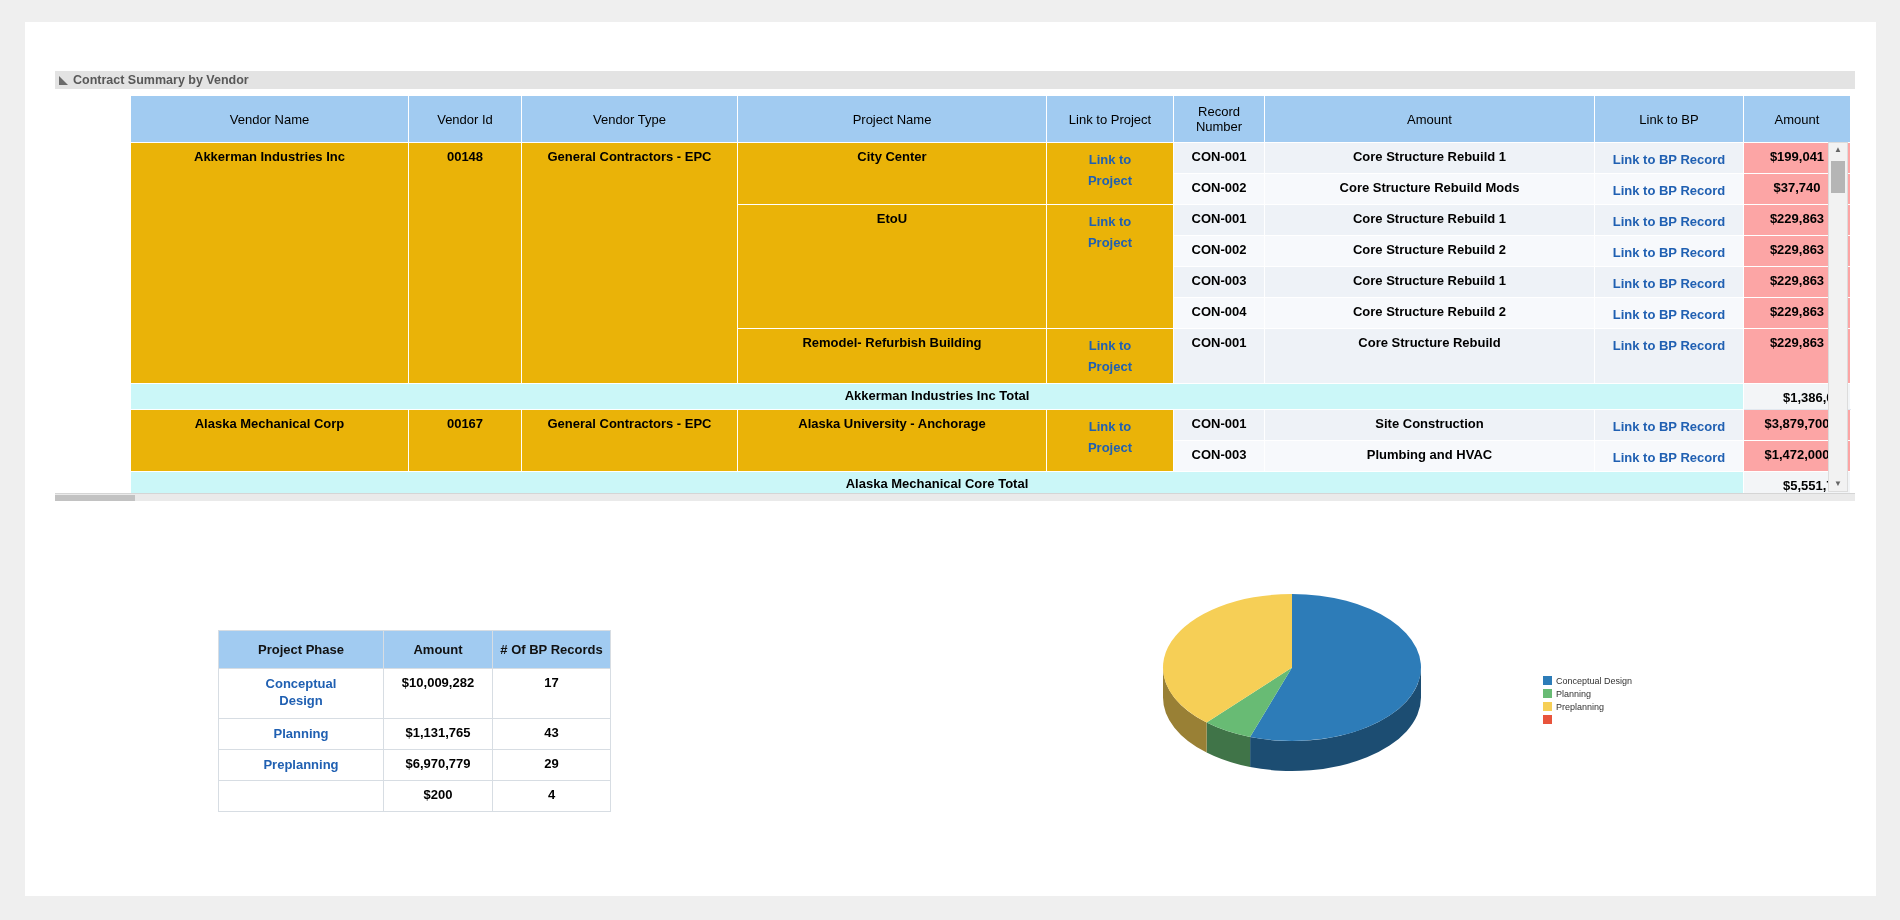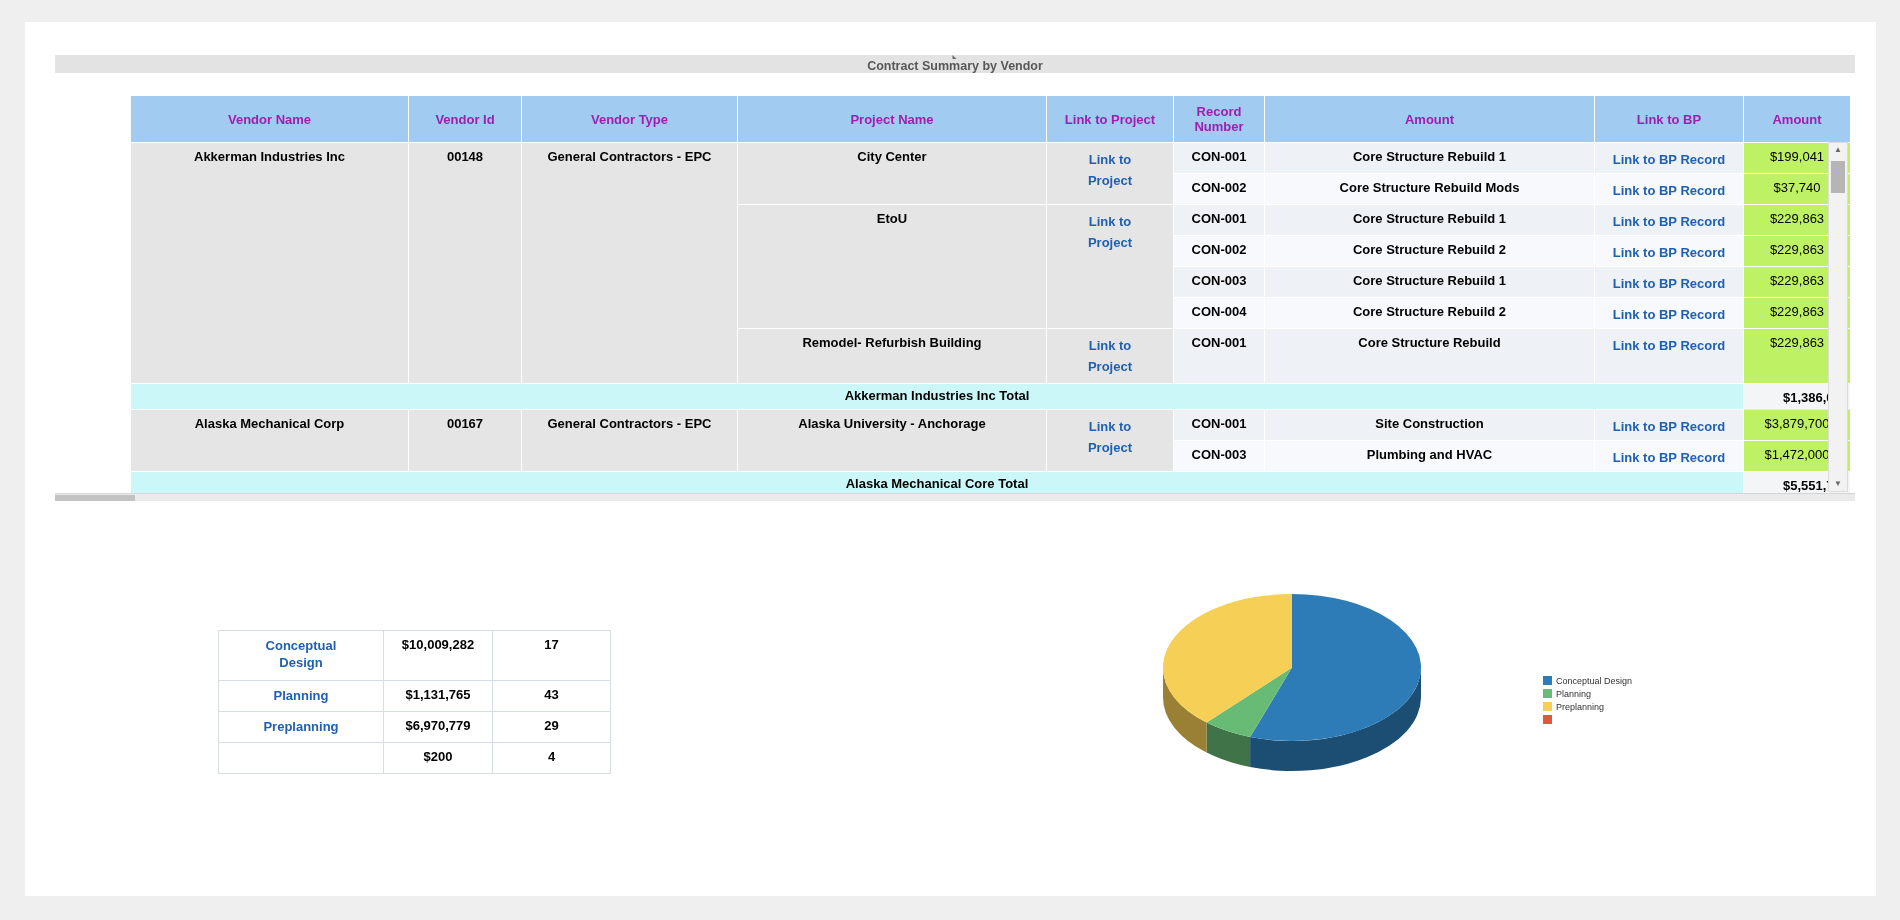--- a/index.html
+++ b/index.html
@@ -8,30 +8,30 @@
 
   
   .secbar { position:absolute; left:30px; width:1800px; height:18px; background:#e3e3e3; display:flex; align-items:center; cursor:pointer; }
   .secbar .tri { width:9px; height:9px; margin:0 5px 0 4px; }
   .secbar .sectitle { font-size:12.5px; font-weight:bold; color:#585858; }
 
   
   .ctbl-wrap { position:absolute; left:105px; top:73px; }
   table.ctbl { border-collapse:collapse; table-layout:fixed; width:1720px; border:1px solid #c2cdda; }
   table.ctbl th, table.ctbl td { border:1px solid #ffffff; font-size:13px; text-align:center; vertical-align:top; padding:6px 2px 2px 2px; overflow:hidden; }
-  table.ctbl th { background:#a1cbf1; font-weight:bold; color:#a21caf; vertical-align:middle; padding:2px; }
+  table.ctbl th { background:#a1cbf1; font-weight:normal; color:#000000; vertical-align:middle; padding:2px; }
   tr.hdr { height:47px; }
   tr.r { height:31px; }
   tr.tall { height:55px; }
   tr.total { height:26px; }
-  td.c1 { background:#e5e5e5; font-weight:bold; }
+  td.c1 { background:#eab308; font-weight:bold; }
   tr.even td.c2 { background:#f7f9fc; }
   tr.odd  td.c2 { background:#eef2f7; }
   td.c2 { font-weight:bold; }
-  td.amt { background:#bef264; font-weight:normal; border-bottom:1px solid #e2e8ef; }
+  td.amt { background:#fca5a5; font-weight:bold; border-bottom:1px solid #e2e8ef; }
   tr.total td.tlabel { background:#cbf7f8; font-weight:bold; padding-top:0; vertical-align:middle; }
   tr.total td.tamt { background:#f3f5f7; font-weight:bold; padding-top:4px; vertical-align:middle; border-bottom:1px solid #e2e8ef;text-align:right; }
   a.tlink { color:#2060b2; font-weight:bold; text-decoration:none; font-size:13px; line-height:21px; }
   a.wraplink { display:inline-block; width:56px; }
 
   
   .vscroll { position:absolute; left:1803px; top:120px; width:20px; height:350px; background:#f2f2f2; border:1px solid #dcdcdc; }
   .vscroll .btn { position:absolute; left:0; width:18px; height:14px; font-size:8px; color:#666; text-align:center; line-height:14px; cursor:pointer; }
   .vscroll .up { top:0; }
   .vscroll .down { bottom:0; }
@@ -54,21 +54,21 @@
   .legend { position:absolute; left:1518px; top:652px; }
   .legend .item { display:flex; align-items:center; height:13px; }
   .legend .chip { width:9px; height:9px; margin-right:4px; flex:none; }
   .legend .lab { font-size:9px; color:#333; white-space:nowrap; }
 </style>
 </head>
 <body>
 
 <div class="panel">
 
-  <div class="secbar" style="top:33px;flex-direction:column;">
+  <div class="secbar" style="top:49px;">
     <svg class="tri" viewBox="0 0 9 9">
         <polygon points="0,0 9,9 0,9" fill="#6b6b6b"></polygon>
       </svg>
     <span class="sectitle">Contract Summary by Vendor</span>
   </div>
 
   <div class="ctbl-wrap">
     <table class="ctbl">
       <colgroup>
         <col style="width:278px">
@@ -187,20 +187,25 @@
 
 
   <div class="ptbl-wrap">
     <table class="ptbl">
       <colgroup>
           <col style="width:165px">
           <col style="width:109px">
           <col style="width:118px">
         </colgroup>
       <tbody>
+          <tr>
+        <th>Project Phase</th>
+        <th>Amount</th>
+        <th># Of BP Records</th>
+      </tr>
       <tr class="pr0">
         <td><a href="#" class="plink">Conceptual Design</a></td>
         <td>$10,009,282</td>
         <td>17</td>
       </tr>
       <tr class="prn">
         <td><a href="#" class="plink">Planning</a></td>
         <td>$1,131,765</td>
         <td>43</td>
       </tr>

